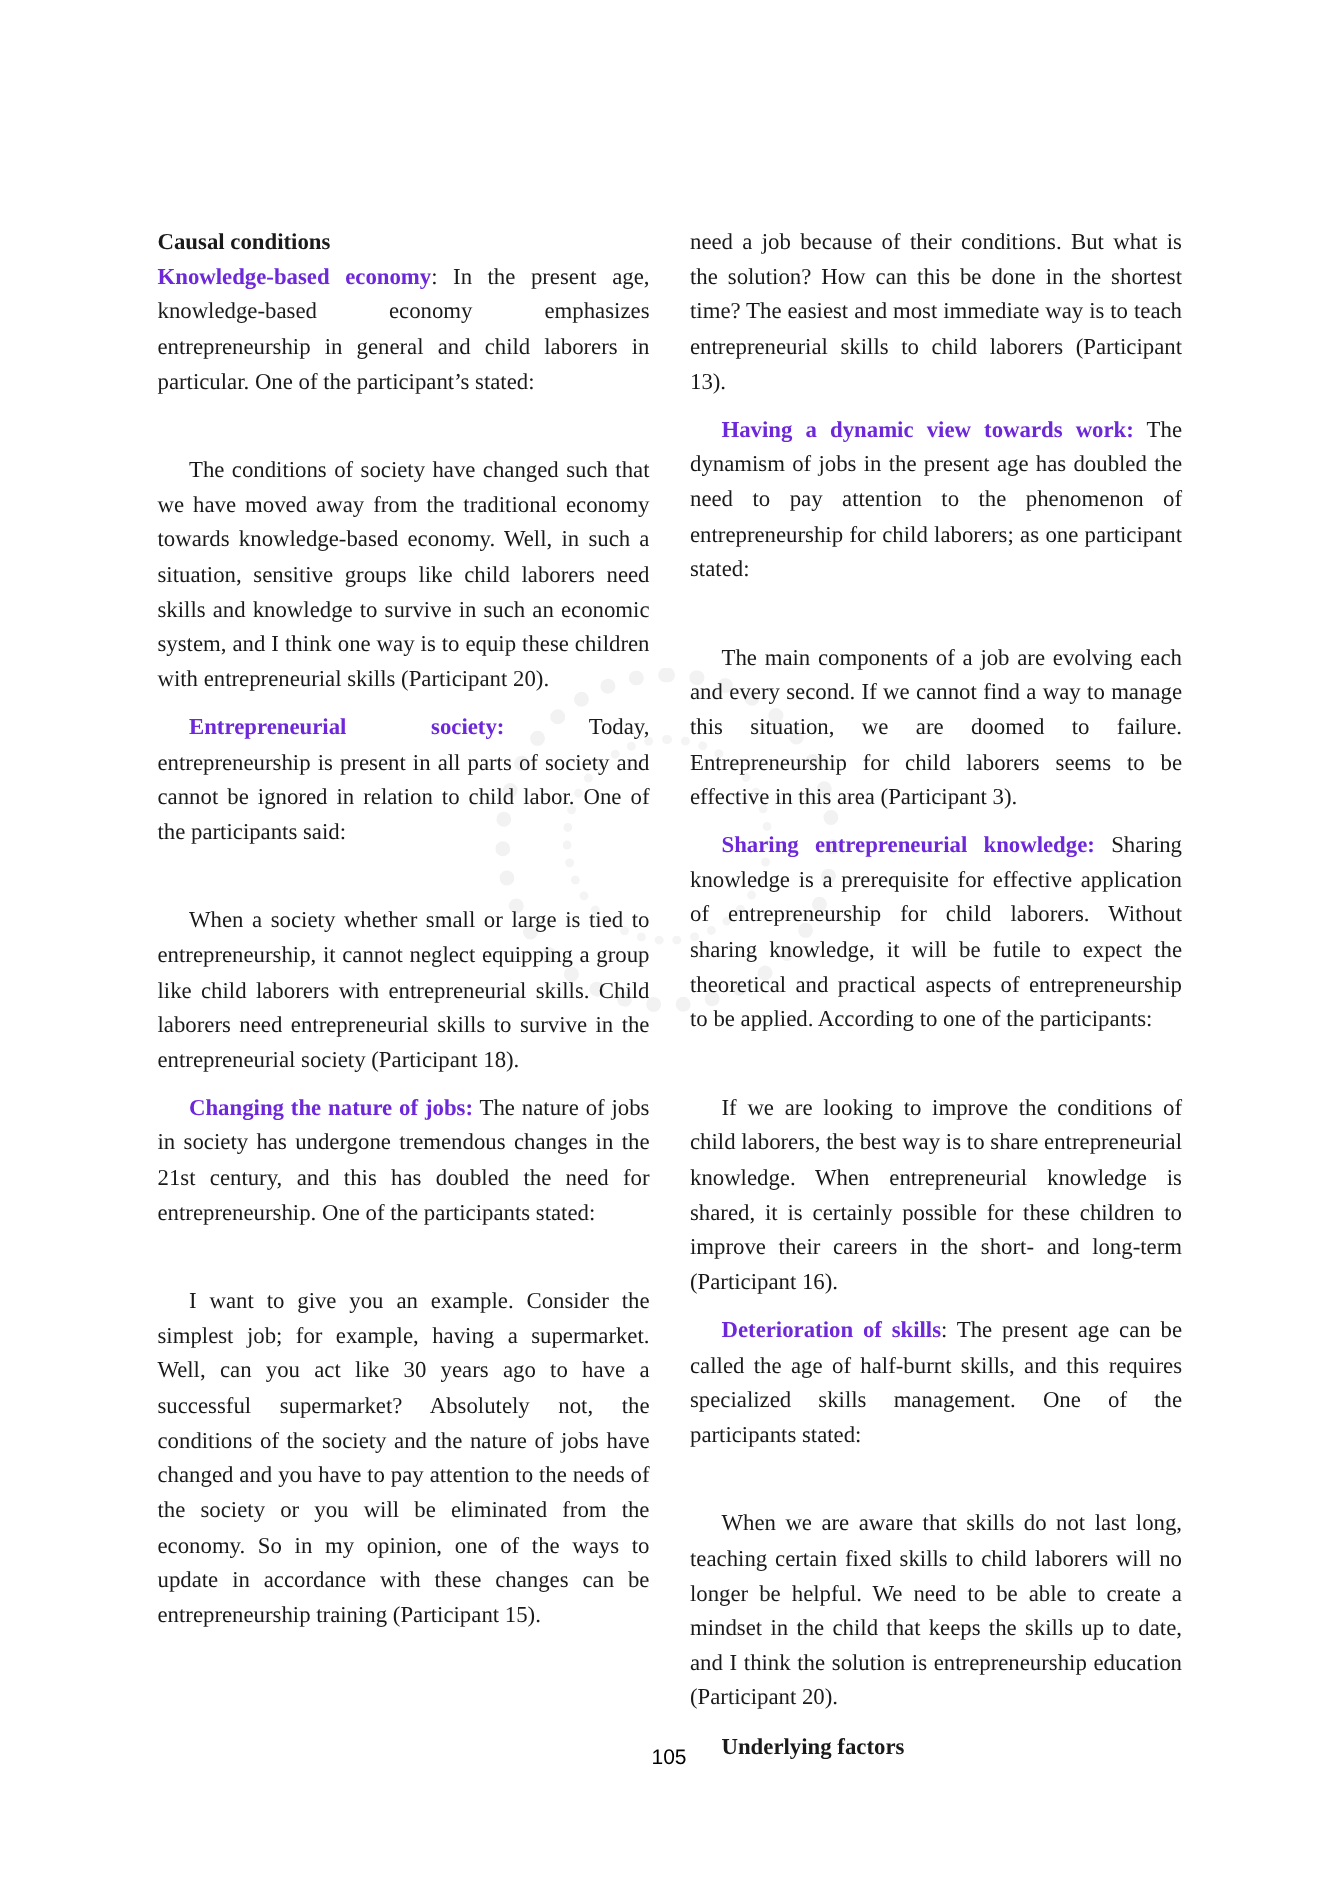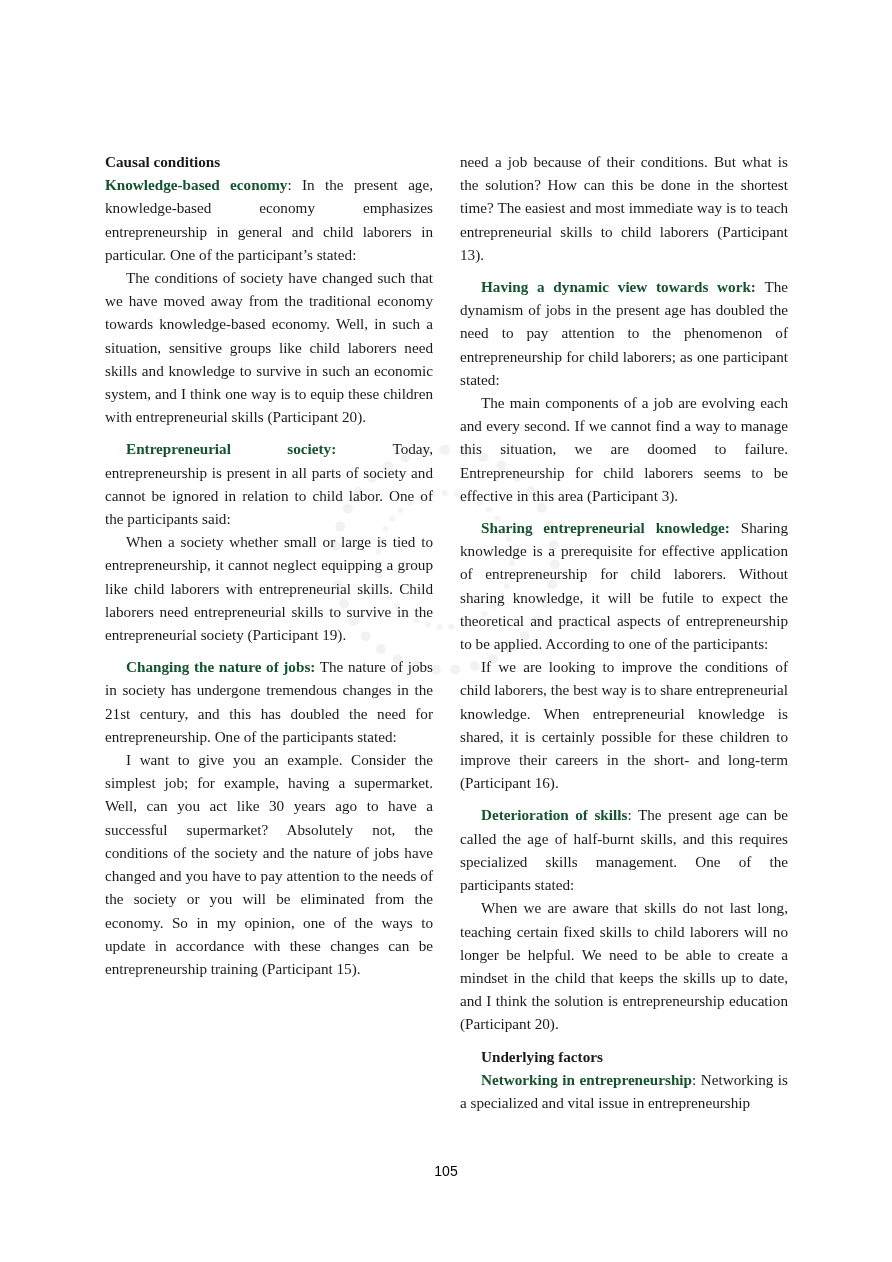--- a/index.html
+++ b/index.html
@@ -8,23 +8,23 @@
     position: absolute; left: 0; top: 0; width: 892px; height: 938px;
     font-family: "Liberation Serif", serif; color: #1a1a1a;
   }
   .col {
     position: absolute; top: 150px; width: 328px;
     font-size: 15.2px; line-height: 23.2px; text-align: justify;
   }
   .col-left { left: 105px; }
   .col-right { left: 460px; }
   .col p { margin: 0; }
-  .col p.indent { text-indent: 21px; }
+  .col p.indent { text-indent: 21px; margin-top: 36px; }
   .col p.gap { margin-top: 9px; }
-  .col b { font-weight: bold; color: #14532d; }
+  .col b { font-weight: bold; color: #6d28d9; }
   .heading { font-weight: bold; }
   .page-number {
     position: absolute; left: 0; width: 892px; top: 1163px; text-align: center;
     font-family: "Liberation Sans", sans-serif; font-size: 14px; color: #000000;
   }
   .watermark {
     position: absolute; left: 330px; top: 445px; width: 230px; height: 230px;
     border-radius: 50%; border: 10px dotted rgba(150,150,150,0.12);
     box-sizing: border-box; pointer-events: none;
   }
@@ -39,37 +39,36 @@
 <div class="page">
 
   <div class="watermark"></div>
 
   <div class="col col-left">
     <p class="heading">Causal conditions</p>
     <p><b>Knowledge-based economy</b><span>: In the present age, knowledge-based economy emphasizes entrepreneurship in general and child laborers in particular. One of the participant’s stated:</span></p>
     <p class="indent">The conditions of society have changed such that we have moved away from the traditional economy towards knowledge-based economy. Well, in such a situation, sensitive groups like child laborers need skills and knowledge to survive in such an economic system, and I think one way is to equip these children with entrepreneurial skills (Participant 20).</p>
 
     <p class="indent gap"><b>Entrepreneurial society:</b><span> Today, entrepreneurship is present in all parts of society and cannot be ignored in relation to child labor. One of the participants said:</span></p>
-    <p class="indent">When a society whether small or large is tied to entrepreneurship, it cannot neglect equipping a group like child laborers with entrepreneurial skills. Child laborers need entrepreneurial skills to survive in the entrepreneurial society (Participant 19).</p>
+    <p class="indent">When a society whether small or large is tied to entrepreneurship, it cannot neglect equipping a group like child laborers with entrepreneurial skills. Child laborers need entrepreneurial skills to survive in the entrepreneurial society (Participant 18).</p>
 
     <p class="indent gap"><b>Changing the nature of jobs:</b><span> The nature of jobs in society has undergone tremendous changes in the 21st century, and this has doubled the need for entrepreneurship. One of the participants stated:</span></p>
     <p class="indent">I want to give you an example. Consider the simplest job; for example, having a supermarket. Well, can you act like 30 years ago to have a successful supermarket? Absolutely not, the conditions of the society and the nature of jobs have changed and you have to pay attention to the needs of the society or you will be eliminated from the economy. So in my opinion, one of the ways to update in accordance with these changes can be entrepreneurship training (Participant 15).</p>
 
   </div>
 
   <div class="col col-right">
     <p>need a job because of their conditions. But what is the solution? How can this be done in the shortest time? The easiest and most immediate way is to teach entrepreneurial skills to child laborers (Participant 13).</p>
 
     <p class="indent gap"><b>Having a dynamic view towards work:</b><span> The dynamism of jobs in the present age has doubled the need to pay attention to the phenomenon of entrepreneurship for child laborers; as one participant stated:</span></p>
     <p class="indent">The main components of a job are evolving each and every second. If we cannot find a way to manage this situation, we are doomed to failure. Entrepreneurship for child laborers seems to be effective in this area (Participant 3).</p>
 
     <p class="indent gap"><b>Sharing entrepreneurial knowledge:</b><span> Sharing knowledge is a prerequisite for effective application of entrepreneurship for child laborers. Without sharing knowledge, it will be futile to expect the theoretical and practical aspects of entrepreneurship to be applied. According to one of the participants:</span></p>
     <p class="indent">If we are looking to improve the conditions of child laborers, the best way is to share entrepreneurial knowledge. When entrepreneurial knowledge is shared, it is certainly possible for these children to improve their careers in the short- and long-term (Participant 16).</p>
 
     <p class="indent gap"><b>Deterioration of skills</b><span>: The present age can be called the age of half-burnt skills, and this requires specialized skills management. One of the participants stated:</span></p>
     <p class="indent">When we are aware that skills do not last long, teaching certain fixed skills to child laborers will no longer be helpful. We need to be able to create a mindset in the child that keeps the skills up to date, and I think the solution is entrepreneurship education (Participant 20).</p>
 
     <p class="indent gap heading">Underlying factors</p>
-    <p class="indent"><b>Networking in entrepreneurship</b><span>: Networking is a specialized and vital issue in entrepreneurship</span></p>
   </div>
 
   <div class="page-number">105</div>
 </div>
 
 </body></html>

